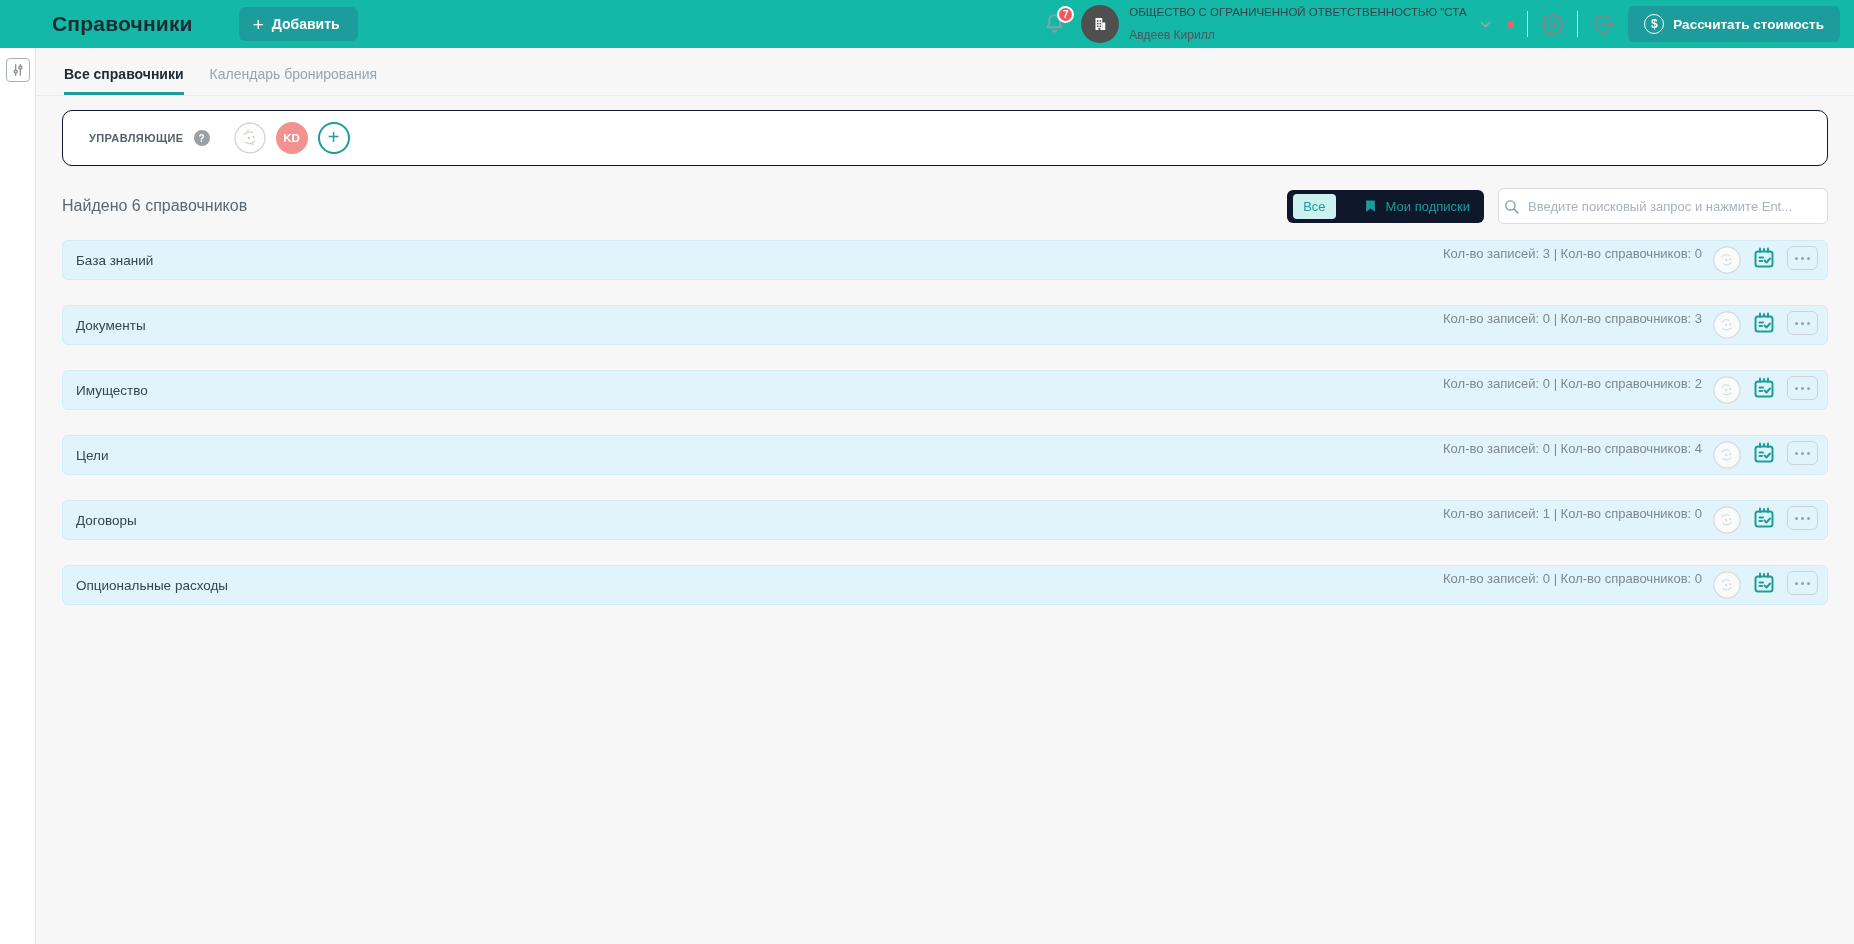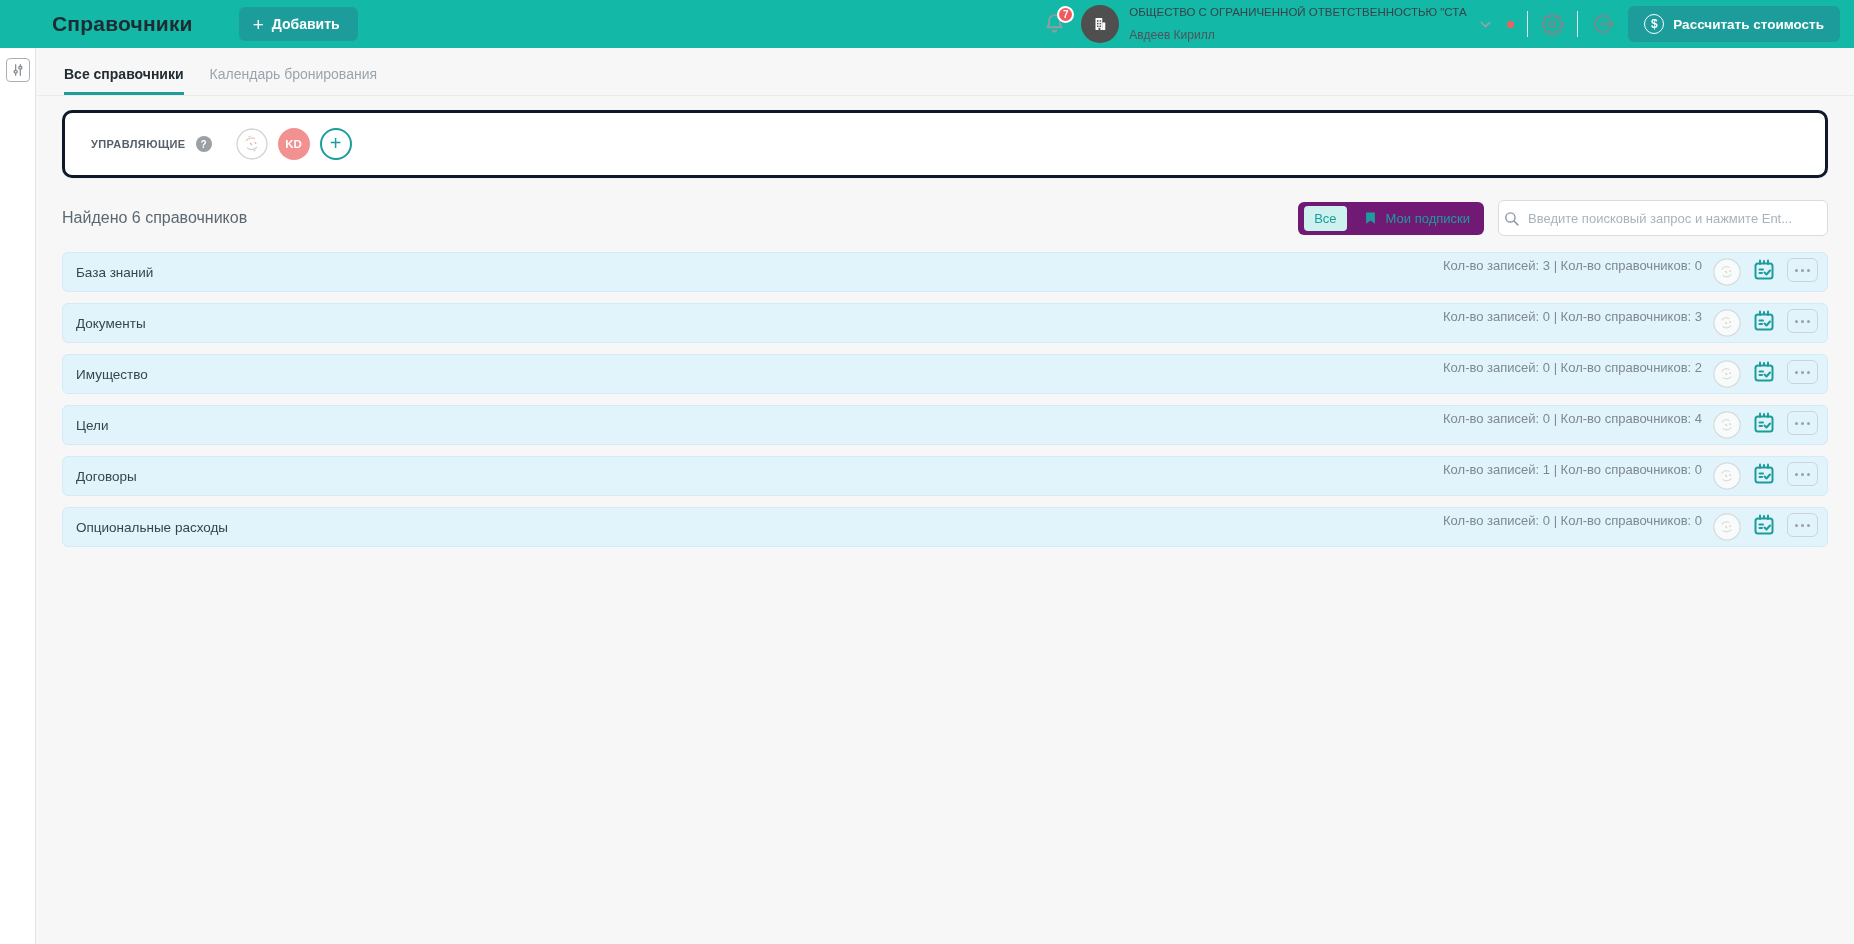--- a/index.html
+++ b/index.html
@@ -41,51 +41,51 @@
   .rail-btn { width:24px; height:24px; border:1.5px solid #a9b0b6; border-radius:4px;
     background:#fff; display:flex; align-items:center; justify-content:center; cursor:pointer; }
   .content { flex:1; background:#f7f7f8; overflow:hidden; }
 
   
   .tabbar { display:flex; gap:26px; padding:18px 26px 0 28px; border-bottom:1px solid #ebebeb; }
   .tab { font-size:14px; padding-bottom:10px; cursor:pointer; border-bottom:3px solid transparent; color:#9aa4ad; }
   .tab.active { color:#222c33; font-weight:700; border-bottom-color:#1c9d9b; }
 
   
-  .panel { margin:14px 26px 0 26px; background:#fff; border:3px solid #0f172a; border-radius:10px;
-    box-shadow:0 1px 2px rgba(0,0,0,.04); height:68px; display:flex; align-items:center;
+  .panel { margin:14px 26px 0 26px; background:#fff; border:1px solid #0f172a; border-radius:10px;
+    box-shadow:0 1px 2px rgba(0,0,0,.04); height:56px; display:flex; align-items:center;
     padding:0 20px 0 26px; gap:10px; }
   .panel-label { font-size:11px; font-weight:700; letter-spacing:.4px; color:#55606a; }
   .help-dot { width:16px; height:16px; border-radius:50%; background:#9aa0a6; color:#fff;
     font-size:10px; font-weight:700; display:flex; align-items:center; justify-content:center;
     margin-right:14px; cursor:pointer; }
   .avatar { width:32px; height:32px; border-radius:50%; flex:none; }
   .avatar-kd { background:#f29290; color:#fff; font-size:11.5px; font-weight:700;
     display:flex; align-items:center; justify-content:center; cursor:pointer; }
   .btn-plus { width:32px; height:32px; border-radius:50%; border:2px solid #1c9d9b; background:#fff;
     color:#1c9d9b; font-size:20px; line-height:1; display:flex; align-items:center;
     justify-content:center; cursor:pointer; padding-bottom:2px; }
 
   
   .toolbar { margin:22px 26px 0 26px; display:flex; align-items:center; }
   .results { font-size:16px; color:#5c6870; }
   .toolbar-right { margin-left:auto; display:flex; align-items:center; gap:14px; }
-  .seg { background:#701a75; border-radius:6px; padding:4px 6px; display:flex; align-items:center; gap:8px; }
+  .seg { background:#0f172a; border-radius:6px; padding:4px 6px; display:flex; align-items:center; gap:19px; }
   .chip-all { background:#cdf1ef; color:#1c9d9b; font-size:13px; border:none; border-radius:4px;
     padding:5px 10px; cursor:pointer; }
   .subs { display:flex; align-items:center; gap:8px; color:#1c9d9b; font-size:13px;
     background:none; border:none; cursor:pointer; padding:4px 8px; }
   .search-box { width:330px; height:36px; background:#fff; border:1px solid #d8dde2; border-radius:6px;
     display:flex; align-items:center; padding:0 4px; gap:8px; }
   .search-box input { border:none; outline:none; flex:1; font-size:13px; color:#4b565e;
     font-family:inherit; background:transparent; }
   .search-box input::placeholder { color:#a9b3bb; }
 
   
-  .rows { margin:16px 26px 0 26px; display:flex; flex-direction:column; gap:11px; }
+  .rows { margin:16px 26px 0 26px; display:flex; flex-direction:column; gap:25px; }
   .row { height:40px; background:#e2f4fb; border:1px solid #d2ebf6; border-radius:6px;
     display:flex; align-items:center; padding:0 9px 0 13px; cursor:pointer; }
   .row-title { font-size:13.5px; color:#36454f; }
   .row-right { margin-left:auto; display:flex; align-items:flex-start; gap:11px; }
   .row-meta { font-size:13px; color:#7d8893; }
   .row-avatar { opacity:.85; }
   .btn-more { width:31px; height:24px; border:1px solid #ccd4da; border-radius:6px; background:transparent;
     display:flex; align-items:center; justify-content:center; gap:3px; cursor:pointer; }
   .btn-more i { width:3px; height:3px; border-radius:50%; background:#97a1aa; display:block; }
   .ico { display:block; }

